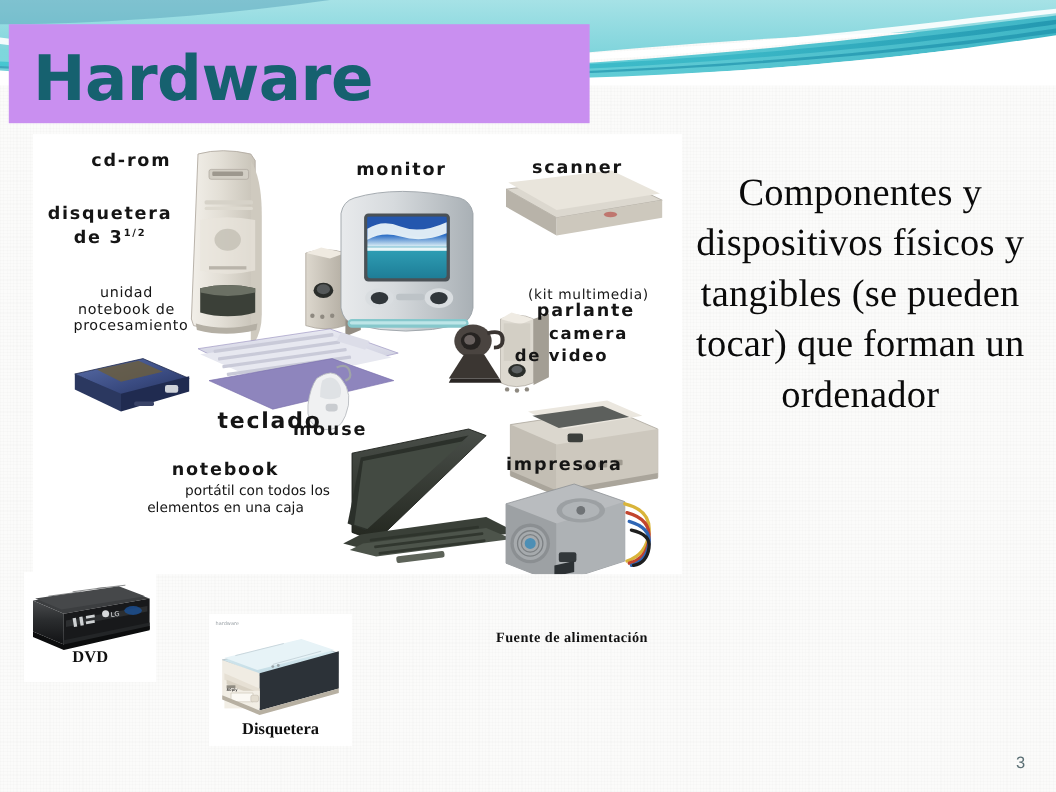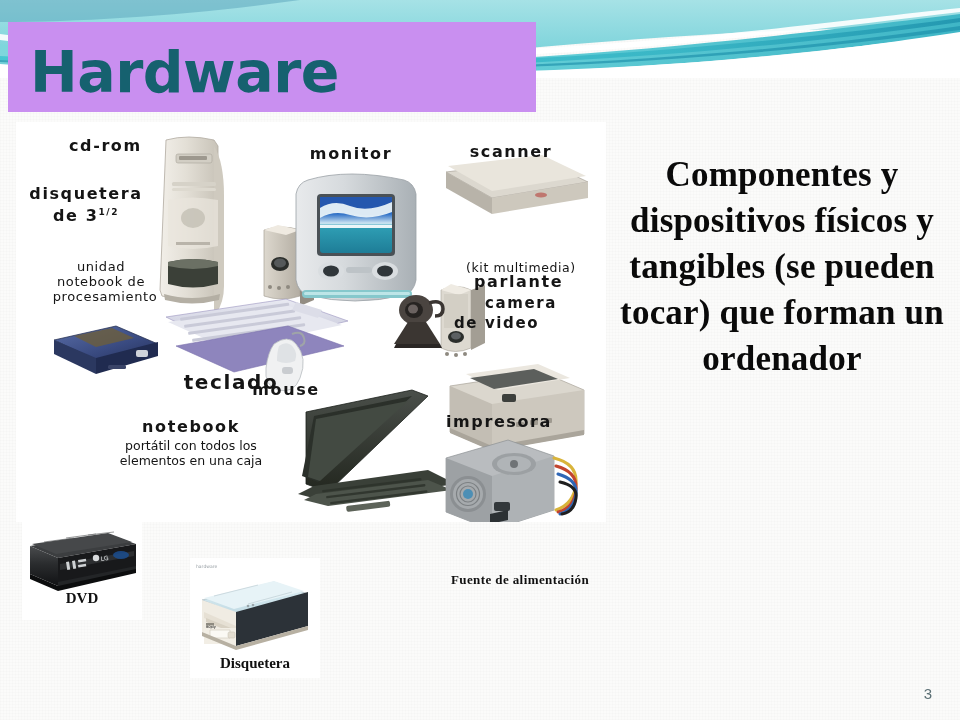--- a/index.html
+++ b/index.html
@@ -52,21 +52,21 @@
     font-size: 57px;
     line-height: 60px;
     letter-spacing: -0.5px;
     color: #16616f;
     white-space: nowrap;
   }
 
   
   #hw-photo {
     position: absolute;
-    left: 16px;
+    left: 30px;
     top: 122px;
     width: 590px;
     height: 400px;
     background: #ffffff;
     overflow: hidden;
   }
   #hw-photo .lbl {
     position: absolute;
     font-family: "DejaVu Sans", sans-serif;
     font-weight: bold;
@@ -125,21 +125,21 @@
   }
 
   
   #body-text {
     position: absolute;
     left: 612px;
     top: 152px;
     width: 340px;
     text-align: center;
     font-family: "Liberation Serif", serif;
-    font-weight: bold;
+    font-weight: normal;
     font-size: 35px;
     line-height: 46px;
     color: #0a0a0a;
     letter-spacing: 0.2px;
   }
 
   
   #page-number {
     position: absolute;
     right: 28px;
@@ -409,21 +409,21 @@
     <div class="lbl sub" style="left:450px; top:138px; width:140px; text-align:left; font-size:12.5px;">(kit multimedia)</div>
 
     <div class="lbl" style="left:440px; top:172px; width:130px; text-align:center; font-size:15px;">camera</div>
     <div class="lbl" style="left:438px; top:192px; width:140px; text-align:left; font-size:15px;">de video</div>
 
     <div class="lbl" style="left:210px; top:258px; width:120px; text-align:center; font-size:16px;">mouse</div>
 
     <div class="lbl" style="left:430px; top:290px; width:140px; text-align:left; font-size:16px;">impresora</div>
 
     <div class="lbl" style="left:110px; top:295px; width:130px; text-align:center; font-size:16px;">notebook</div>
-    <div class="lbl sub" style="left:80px; top:316px; width:190px; text-align:center; font-size:12.5px; letter-spacing:0;">portátil con todos los</div>
+    <div class="lbl sub" style="left:80px; top:316px; width:190px; text-align:right; font-size:12.5px; letter-spacing:0;">portátil con todos los</div>
     <div class="lbl sub" style="left:80px; top:331px; width:190px; text-align:center; font-size:12.5px; letter-spacing:0;">elementos en una caja</div>
   </div>
 
   <div id="dvd-photo">
     <svg width="120" height="100" viewBox="0 0 120 100" xmlns="http://www.w3.org/2000/svg">
       <rect width="120" height="100" fill="#ffffff"></rect>
       <defs>
         <linearGradient id="blk" x1="0" y1="0" x2="0" y2="1">
           <stop offset="0%" stop-color="#4a4c4e"></stop>
           <stop offset="45%" stop-color="#2a2c2e"></stop>

